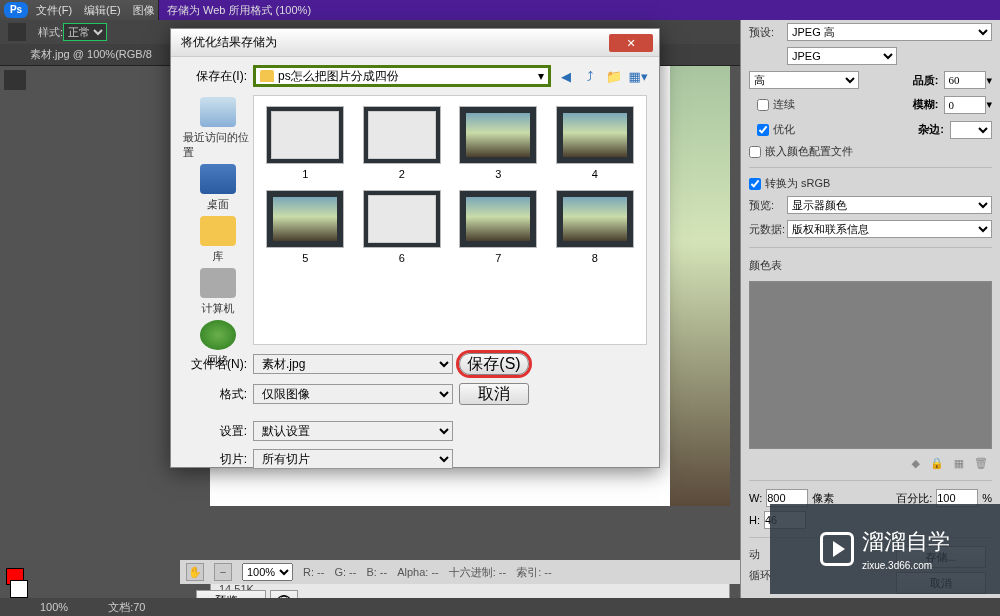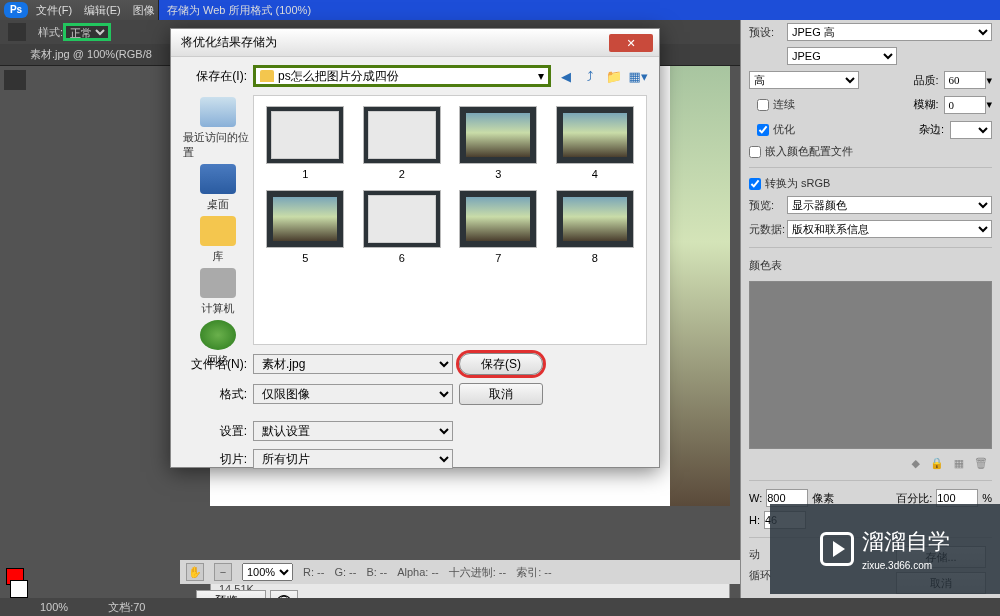--- a/index.html
+++ b/index.html
@@ -6,38 +6,38 @@
 body { width: 1000px; height: 616px; background: #535353; overflow: hidden; position: relative; }
 
 
 .menubar { height: 20px; background: linear-gradient(#535353,#494949); display: flex; align-items: center; padding-left: 4px; font-size: 11px; color: #ddd; }
 .menubar .ps-logo { width: 24px; height: 16px; background: #1473e6; color: #fff; text-align: center; font-weight: bold; font-size: 10px; line-height: 16px; border-radius: 6px; margin-right: 8px; }
 .menubar .menu-item { margin-right: 12px; cursor: pointer; }
 
 
 .optbar { height: 24px; background: #454545; display: flex; align-items: center; padding-left: 8px; color: #ccc; font-size: 11px; }
 .optbar .movetool { width: 18px; height: 18px; background: #333; margin-right: 12px; position: relative; }
-.optbar select { background: #333; color: #ccc; border: 3px solid #22c55e; font-size: 11px; height: 18px; }
+.optbar select { background: #333; color: #ccc; border: 1px solid #22c55e; font-size: 11px; height: 18px; }
 
 
 .doctab { height: 22px; background: #3f3f3f; display: flex; align-items: center; padding-left: 30px; font-size: 11px; color: #ccc; border-bottom: 1px solid #222; }
 
 
 .toolstrip { position: absolute; left: 0; top: 66px; width: 30px; bottom: 18px; background: #535353; display: flex; flex-direction: column; align-items: center; gap: 5px; padding-top: 4px; }
 .toolstrip .tool { width: 22px; height: 20px; background: #535353; position: relative; }
 .toolstrip .tool.active { background: #333; }
 .toolstrip .swatch { width: 18px; height: 18px; margin-top: 6px; }
 .toolstrip .swatch.fg { background: #ff0000; border: 1px solid #000; }
 .toolstrip .swatch.bg { background: #fff; border: 1px solid #000; margin-top: -10px; margin-left: 8px; }
 
 
 .rightpanel { position: absolute; right: 0; top: 20px; width: 260px; bottom: 18px; background: #d6d6d6; border-left: 1px solid #888; font-size: 11px; }
 .rp-row { display: flex; align-items: center; padding: 3px 8px; }
 .rp-row label { min-width: 38px; color: #333; }
-.rp-row .lblright { margin-left: auto; margin-right: 6px; }
+.rp-row .lblright { margin-left: auto; margin-right: 6px; font-weight: bold; }
 .rp-row select, .rp-row input { font-size: 11px; height: 18px; border: 1px solid #999; background: #fff; }
 .rp-row select { flex: 1; }
 .rp-row input[type=text] { width: 42px; padding: 0 3px; font-family: Liberation Serif, serif; }
 .rp-sep { height: 1px; background: #bbb; margin: 6px 8px; }
 .rp-check { display: flex; align-items: center; gap: 4px; padding: 2px 8px; color: #333; }
 .rp-check input { width: 12px; height: 12px; }
 .colortable-box { margin: 4px 8px; height: 168px; background: #808080; border: 1px solid #888; }
 .rp-icons { display: flex; gap: 10px; justify-content: flex-end; padding: 4px 12px; color: #888; }
 .rp-icons span { cursor: pointer; }
 .rp-heading { padding: 4px 8px; color: #333; font-size: 11px; }
@@ -58,21 +58,21 @@
 
 
 .save-cancel { position: absolute; right: 14px; bottom: 22px; display: flex; flex-direction: column; gap: 4px; }
 .save-cancel button { width: 90px; height: 22px; font-size: 11px; background: linear-gradient(#f4f4f4,#ddd); border: 1px solid #999; cursor: pointer; }
 
 
 .statusbar { position: absolute; left: 0; bottom: 0; width: 100%; height: 18px; background: #454545; display: flex; align-items: center; font-size: 11px; color: #ccc; padding-left: 40px; }
 .statusbar span { margin-right: 40px; }
 
 
-.bgdlg-title { position: absolute; left: 158px; top: 0; right: 0; height: 20px; background: #1d4ed8; color: #ddd; font-size: 11px; padding: 3px 8px; border-left: 1px solid #222; }
+.bgdlg-title { position: absolute; left: 158px; top: 0; right: 0; height: 20px; background: #4c1d95; color: #ddd; font-size: 11px; padding: 3px 8px; border-left: 1px solid #222; }
 
 
 .modal { position: absolute; left: 170px; top: 28px; width: 490px; height: 440px; background: #f0f0f0; border: 1px solid #888; box-shadow: 0 4px 20px rgba(0,0,0,0.5); }
 .modal-title { height: 28px; background: linear-gradient(#fff,#e0e0e0); display: flex; align-items: center; padding-left: 10px; font-size: 12px; border-bottom: 1px solid #ccc; }
 .modal-title .closex { margin-left: auto; width: 44px; height: 18px; background: #c94a3b; border-radius: 2px; color: #fff; text-align: center; font-size: 11px; line-height: 18px; margin-right: 6px; cursor: pointer; }
 .modal-body { padding: 8px 12px; }
 .m-row { display: flex; align-items: center; gap: 6px; margin-bottom: 8px; font-size: 12px; }
 .m-row label { min-width: 64px; text-align: right; }
 .m-row select, .m-row input { font-size: 12px; height: 20px; border: 1px solid #999; padding: 0 4px; }
 .m-row .folder-combo { flex: 1; display: flex; align-items: center; gap: 4px; border: 3px solid #4d7c0f; height: 22px; padding: 0 4px; background: #fff; }
@@ -91,21 +91,21 @@
 .place.net .picon { background: radial-gradient(#6ab04c,#2a7a1c); border-radius: 50%; }
 
 .filegrid { flex: 1; background: #fff; border: 1px solid #ccc; padding: 10px 6px; display: grid; grid-template-columns: repeat(4, 1fr); gap: 10px 6px; align-content: start; overflow: auto; }
 .filecell { display: flex; flex-direction: column; align-items: center; gap: 4px; font-size: 11px; cursor: pointer; }
 .thumb { width: 78px; height: 58px; background: #2c3338; border: 1px solid #bbb; position: relative; overflow: hidden; }
 .thumb.scenery::after { content:""; position:absolute; inset:6px; background: linear-gradient(#7aa6b8 0%, #c9dca8 45%, #4a3e2e 100%); }
 .thumb.ui::after { content:""; position:absolute; inset:4px; background:#e8e8e8; border:1px solid #ccc; }
 
 .form-area { margin-top: 8px; }
 .form-area .m-row select { width: 200px; }
-.form-area .btn { width: 84px; height: 22px; font-size: 12px; background: linear-gradient(#f8f8f8,#ddd); border: 1px solid #888; border-radius: 3px; cursor: pointer; }
+.form-area .btn { width: 70px; height: 22px; font-size: 16px; background: linear-gradient(#f8f8f8,#ddd); border: 1px solid #888; border-radius: 3px; cursor: pointer; }
 .form-area .btn.save { box-shadow: 0 0 0 3px #e03030; border-radius: 11px; }
 
 
 .watermark { position: absolute; right: 0; bottom: 22px; width: 230px; height: 90px; background: rgba(40,50,60,0.85); display: flex; align-items: center; justify-content: center; color: #fff; font-size: 22px; gap: 8px; }
 .watermark .play { width: 34px; height: 34px; border: 3px solid #fff; border-radius: 6px; display: flex; align-items: center; justify-content: center; }
 .watermark .play::after { content:""; border-left: 12px solid #fff; border-top: 8px solid transparent; border-bottom: 8px solid transparent; margin-left: 3px; }
 .watermark .sub { font-size: 10px; display: block; margin-top: 3px; }
 
 
 .preview-btn { position: absolute; left: 196px; bottom: 6px; width: 70px; height: 20px; font-size: 11px; background: linear-gradient(#f4f4f4,#ddd); border: 1px solid #999; }

